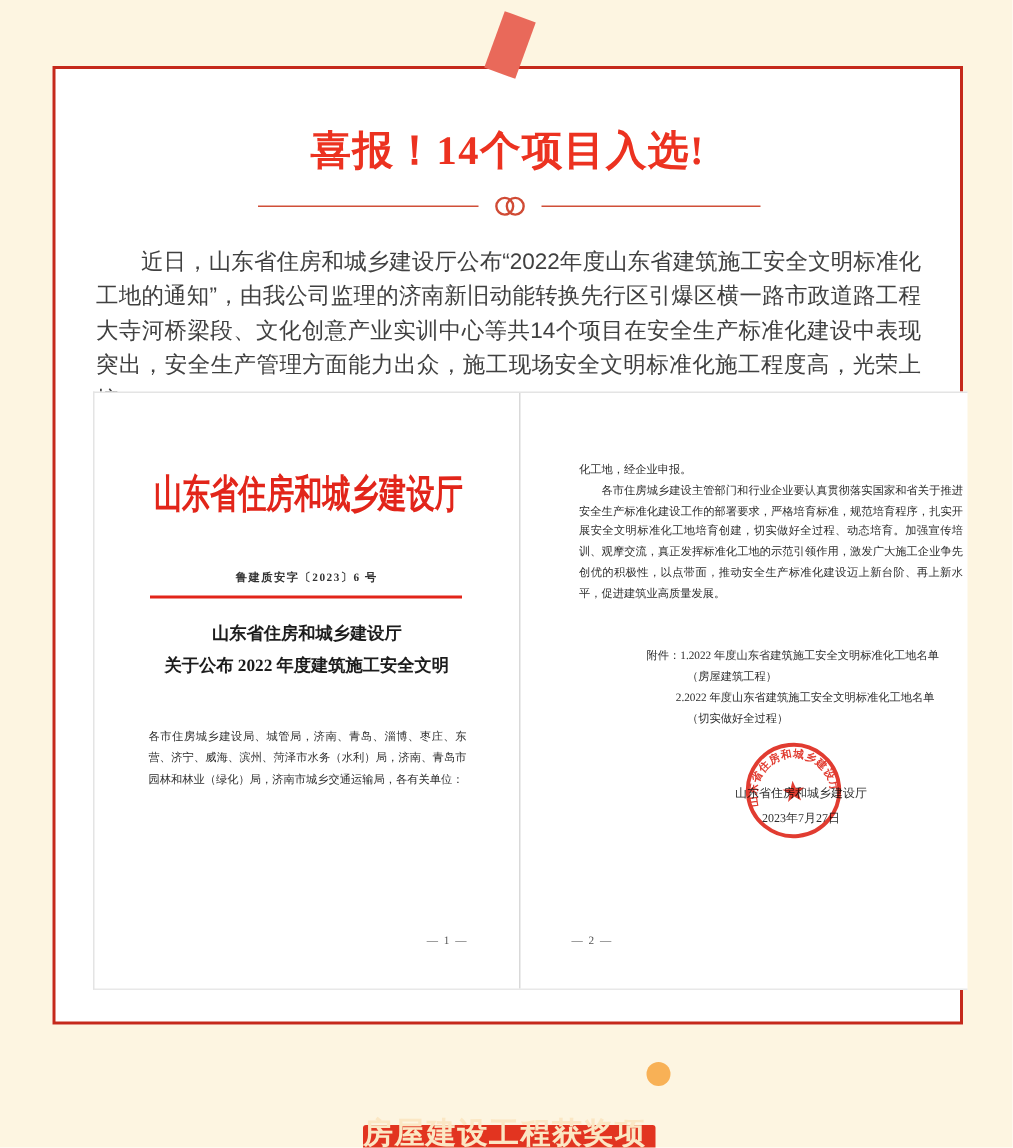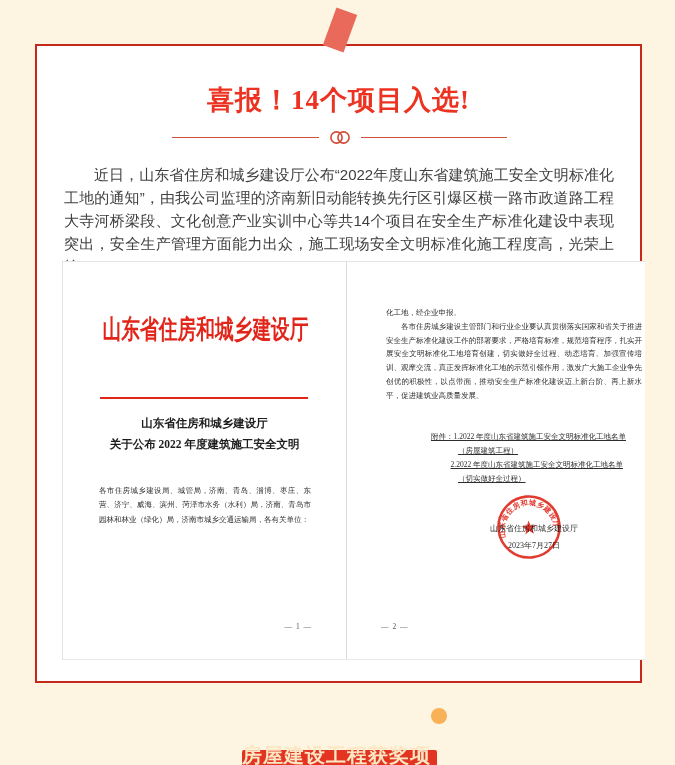--- a/index.html
+++ b/index.html
@@ -64,21 +64,21 @@
     font-size:7.5px;line-height:14.4px;color:#2e2e2e;text-align:justify;
   }
   .doc-body .indent{text-indent:2em;}
   .doc-body2{
     position:absolute;top:44px;left:39px;width:256px;
     font-size:7.5px;line-height:13.8px;color:#2e2e2e;text-align:justify;
   }
   .doc-body2 .indent{text-indent:2em;}
   .attachment{
     position:absolute;top:168px;left:84px;
-    font-size:7.5px;line-height:14px;color:#2e2e2e;text-decoration:underline;
+    font-size:7.5px;line-height:14px;color:#2e2e2e;
   }
   .attachment div{white-space:nowrap;}
   .att-ind2{padding-left:2.6em;}
   .att-ind3{padding-left:3.6em;}
   .sign-block{
     position:absolute;top:258px;left:132px;width:110px;text-align:center;
     font-size:8px;line-height:17px;color:#2e2e2e;white-space:nowrap;
   }
   .seal{
     position:absolute;top:232px;left:149px;width:66px;height:66px;z-index:4;
@@ -117,20 +117,21 @@
     </svg>
     <div class="line"></div>
   </div>
 
   <p class="intro">近日，山东省住房和城乡建设厅公布“2022年度山东省建筑施工安全文明标准化工地的通知”，由我公司监理的济南新旧动能转换先行区引爆区横一路市政道路工程大寺河桥梁段、文化创意产业实训中心等共14个项目在安全生产标准化建设中表现突出，安全生产管理方面能力出众，施工现场安全文明标准化施工程度高，光荣上榜。</p>
 
   <div class="docscan">
 
     <div class="docpage p1">
       <div class="letterhead">山东省住房和城乡建设厅</div>
+      <div class="doc-number">鲁建质安字〔2023〕6 号</div>
       <div class="red-rule"></div>
       <div class="doc-title">
         <div>山东省住房和城乡建设厅</div>
         <div>关于公布 2022 年度建筑施工安全文明</div>
       </div>
       <div class="doc-body">
         <div>各市住房城乡建设局、城管局，济南、青岛、淄博、枣庄、东营、济宁、威海、滨州、菏泽市水务（水利）局，济南、青岛市园林和林业（绿化）局，济南市城乡交通运输局，各有关单位：</div>
       </div>
       <div class="page-no n1">— 1 —</div>
     </div>

